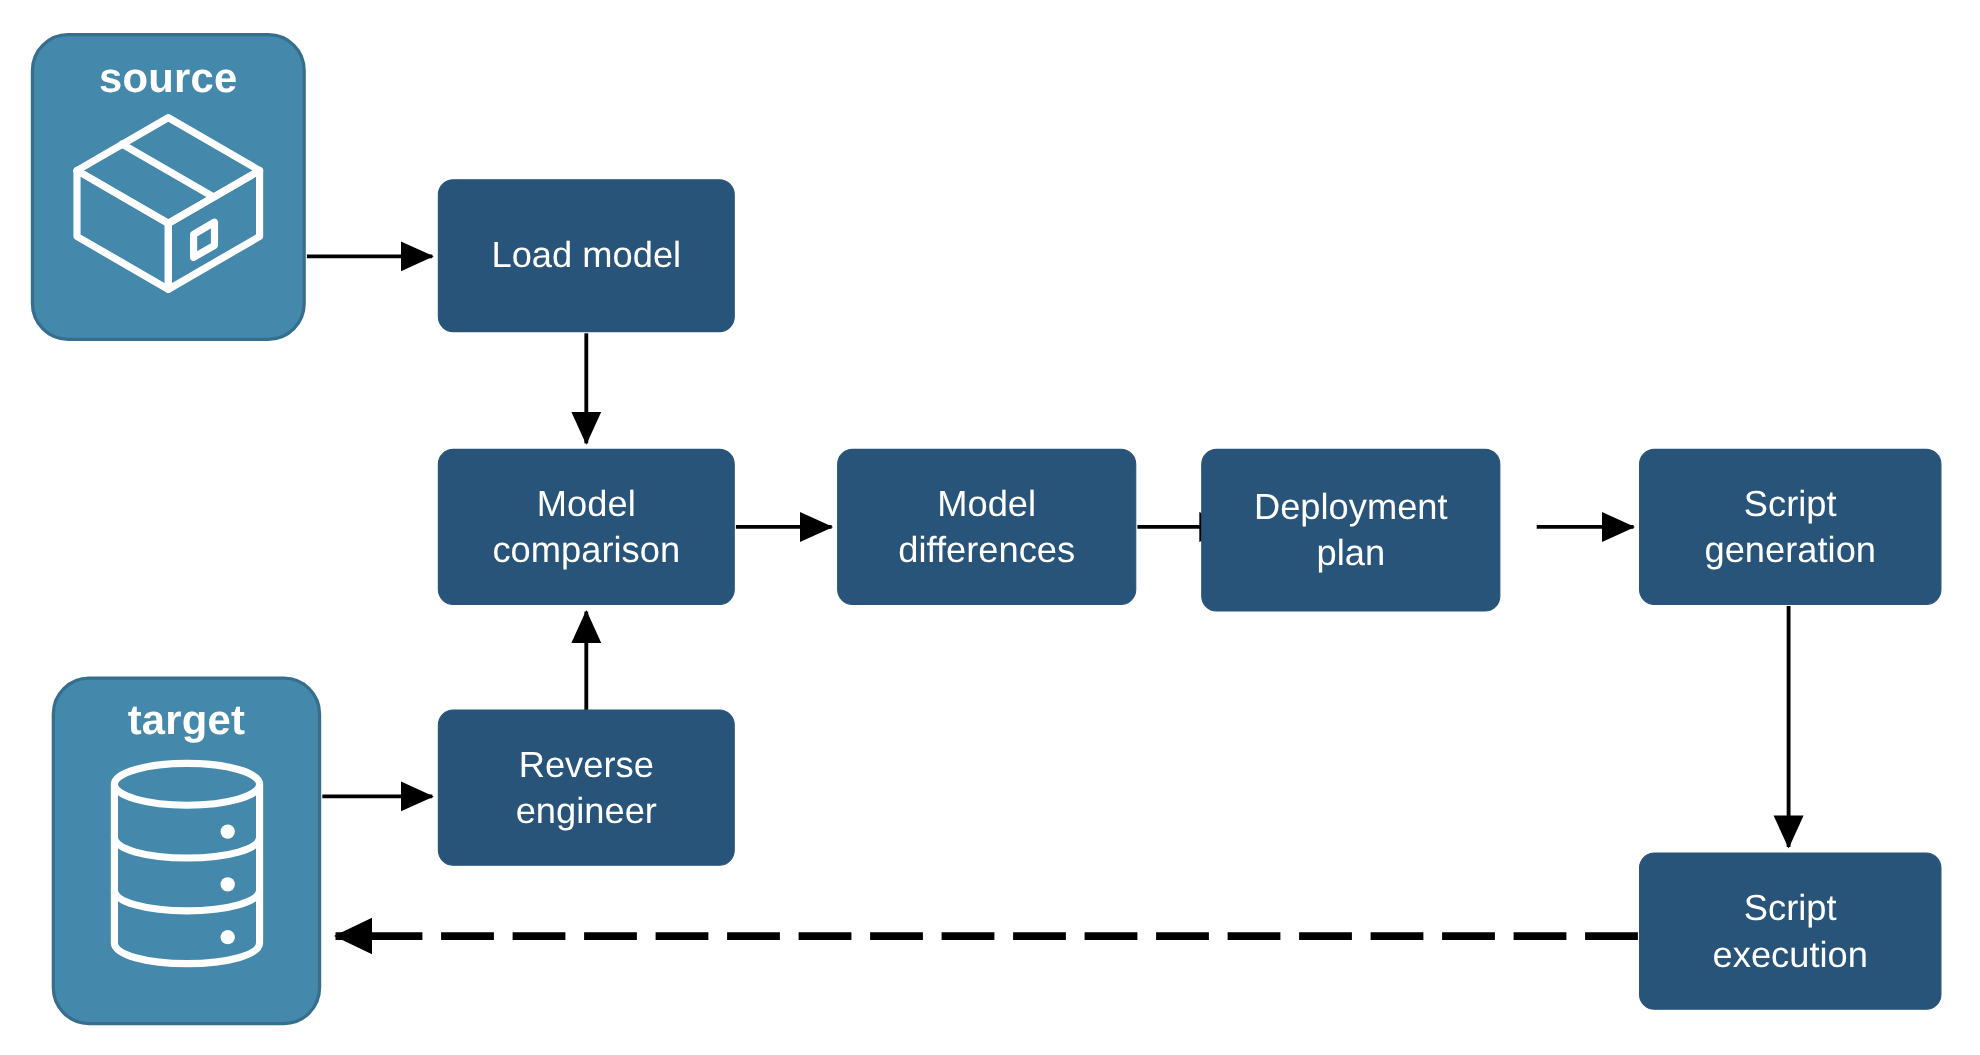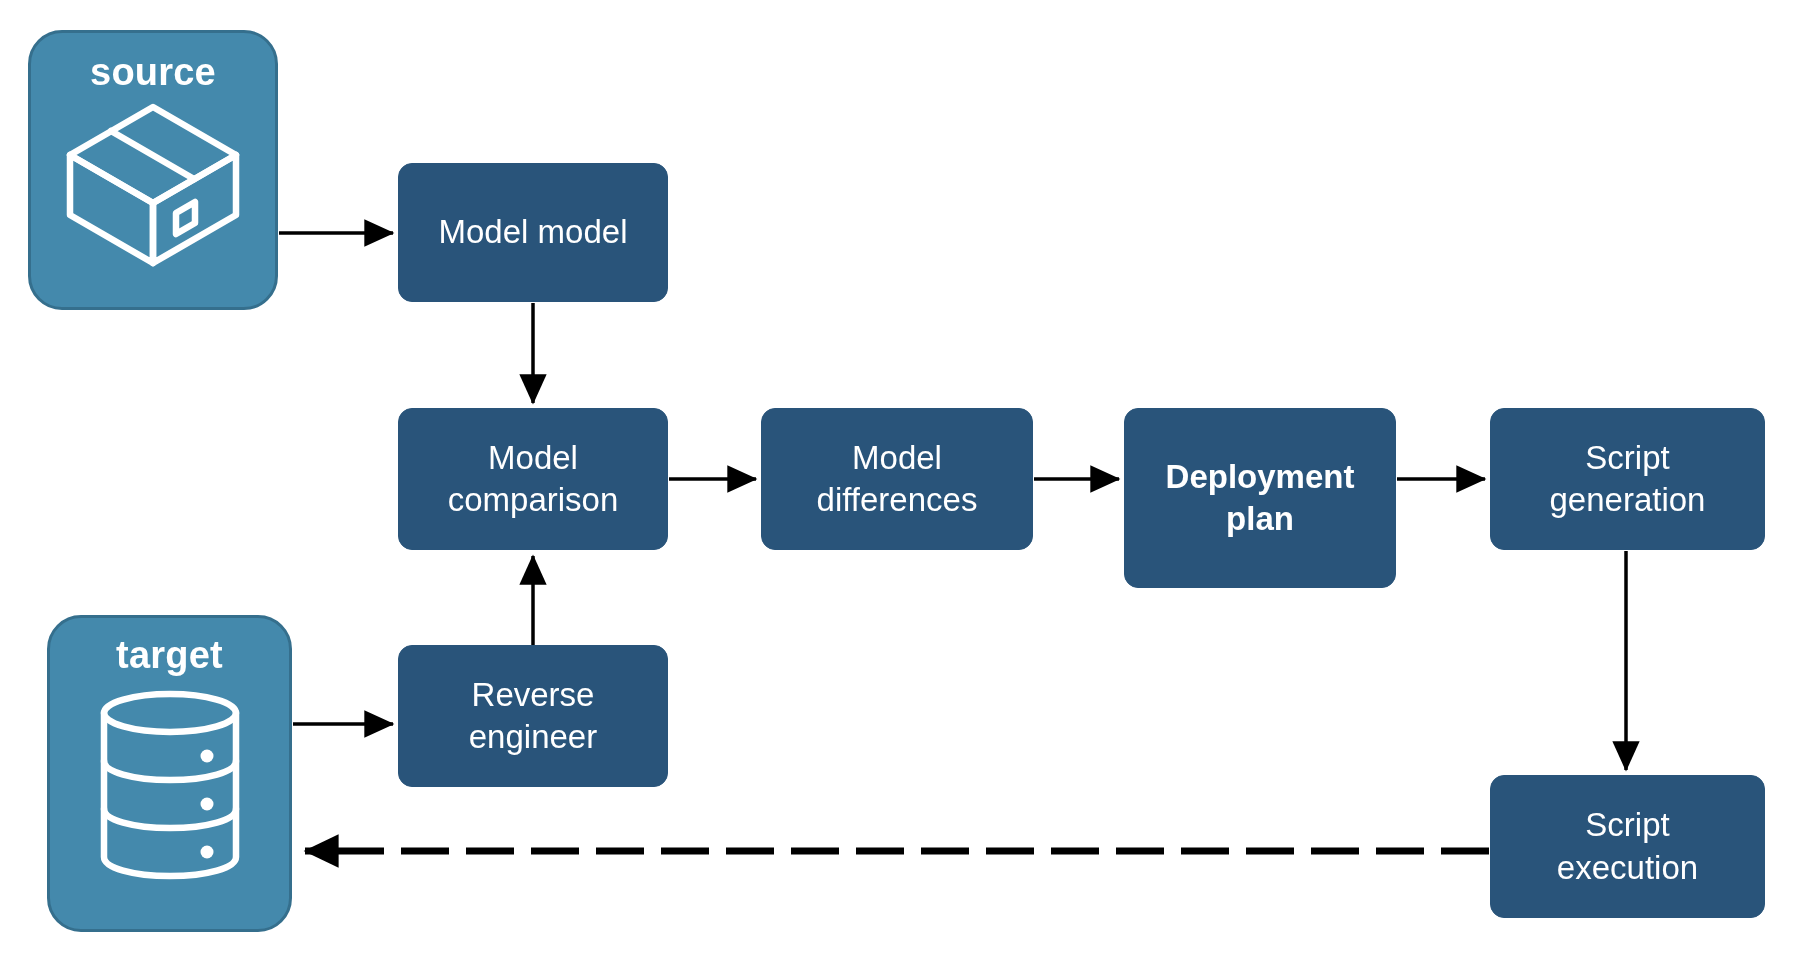--- a/index.html
+++ b/index.html
@@ -73,21 +73,21 @@
   #node-source .endpoint-label { margin-top: 20px; }
   #node-source .endpoint-icon  { margin-top: 10px; }
 
   #node-target      { left: 47px;   top: 615px; width: 245px; height: 317px; }
   #node-target .endpoint-label { margin-top: 18px; }
   #node-target .endpoint-icon  { margin-top: 16px; }
 
   #box-load-model        { left: 398px;  top: 163px; width: 270px; height: 139px; }
   #box-model-comparison  { left: 398px;  top: 408px; width: 270px; height: 142px; }
   #box-model-differences { left: 761px;  top: 408px; width: 272px; height: 142px; }
-  #box-deployment-plan   { left: 1124px; top: 408px; width: 272px; height: 180px; font-weight: bold; }
+  #box-deployment-plan   { left: 1092px; top: 408px; width: 272px; height: 148px; }
   #box-script-generation { left: 1490px; top: 408px; width: 275px; height: 142px; }
   #box-reverse-engineer  { left: 398px;  top: 645px; width: 270px; height: 142px; }
   #box-script-execution  { left: 1490px; top: 775px; width: 275px; height: 143px; }
 </style>
 </head>
 <body>
 
 <div id="canvas">
 
   <svg id="edges" viewBox="0 0 1800 959">
@@ -152,21 +152,21 @@
           <path d="M172 54 L172 114 L89 162 L89 102 Z"></path>
 
           <path d="M47 30 L130 78"></path>
 
           <path d="M112 112 L131 101 L131 122 L112 133 Z"></path>
         </g>
       </svg>
     </div>
   </div>
 
-  <div id="box-load-model" class="pbox">Model model</div>
+  <div id="box-load-model" class="pbox">Load model</div>
 
   <div id="box-model-comparison" class="pbox">Model
 comparison</div>
 
   <div id="box-model-differences" class="pbox">Model
 differences</div>
 
   <div id="box-deployment-plan" class="pbox">Deployment
 plan</div>
 

